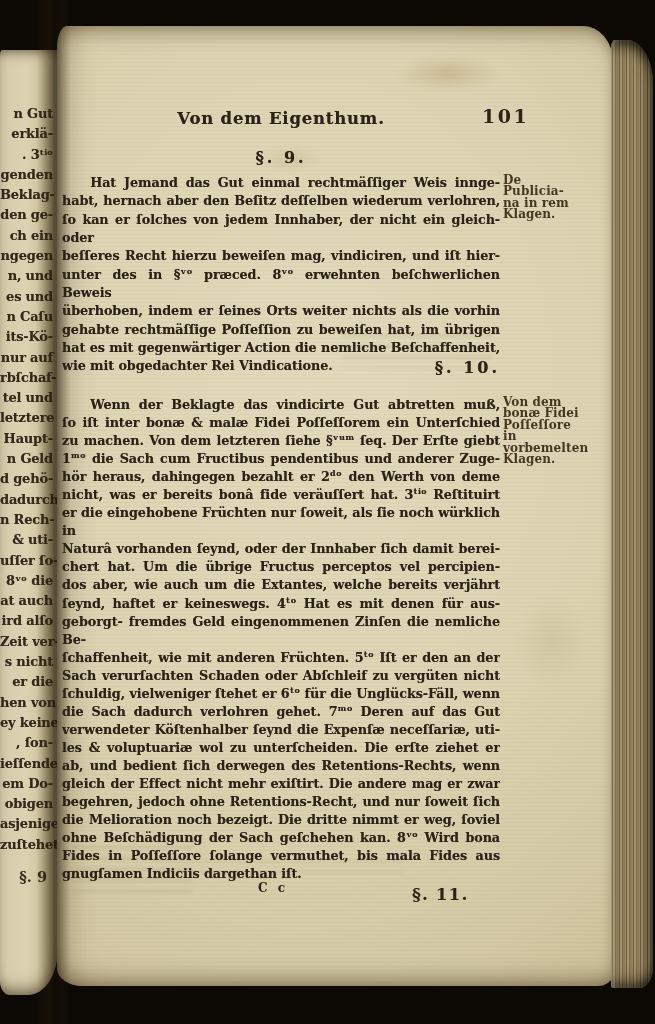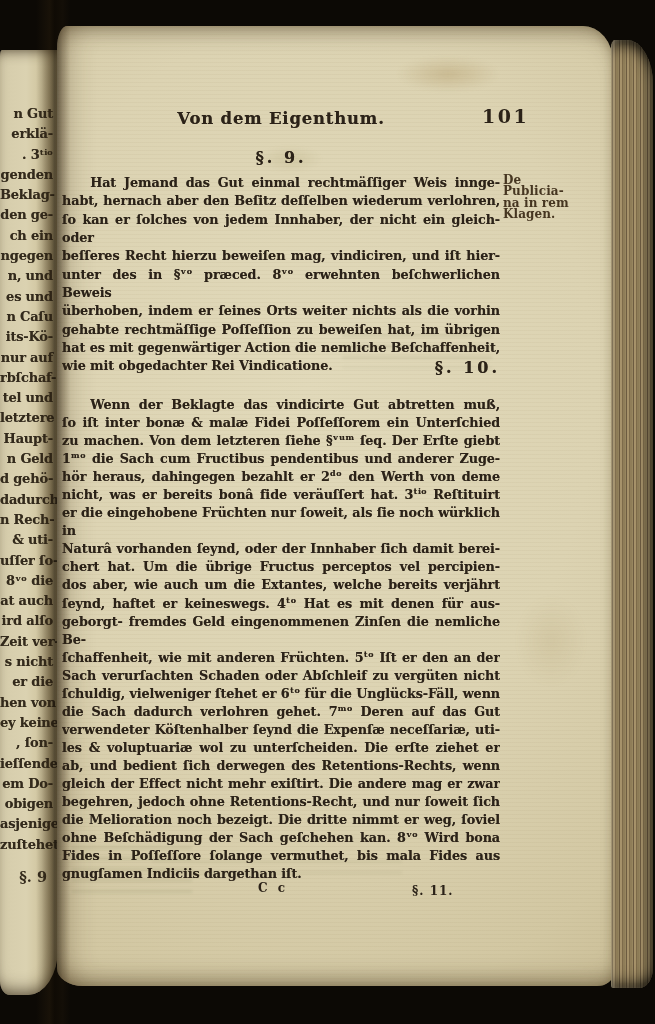--- a/index.html
+++ b/index.html
@@ -98,21 +98,21 @@
     font-size:13.6px; font-weight:bold; letter-spacing:-.1px;
     text-shadow:0 0 .45px rgba(43,34,24,.55);
   }
   .para9  { top:173px; line-height:18.35px; }
   .para10 { top:395px; line-height:18.05px; }
   .para .line { text-align:justify; text-align-last:justify; overflow:hidden; }
   .para .line:first-child { text-indent:30px; }
   .para .line:last-child  { text-align-last:left; }
 
   .sig        { position:absolute; top:881px; left:196px; font-size:12px;  font-weight:bold; letter-spacing:3px; }
-  .next-catch { position:absolute; top:884px; left:350px; font-size:12px; font-weight:bold; letter-spacing:1px; }
+  .next-catch { position:absolute; top:884px; left:350px; font-size:17px; font-weight:bold; letter-spacing:1px; }
 
   .mn {
     position:absolute; left:503px; width:76px; z-index:3;
     font-size:12px; line-height:11.4px; color:#463621; font-weight:600;
     letter-spacing:.1px;
   }
   .mn1 { top:175px; }
   .mn2 { top:397px; }
 </style>
 </head>
@@ -224,14 +224,21 @@
 
     <div class="sig">C c</div>
     <div class="next-catch">§. 11.</div>
   </div>
 
   <div class="mn mn1">
       <div class="mn-line">De Publicia-</div>
       <div class="mn-line">na in rem</div>
       <div class="mn-line">Klagen.</div>
     </div>
+  <div class="mn mn2">
+      <div class="mn-line">Von dem</div>
+      <div class="mn-line">bonæ Fidei</div>
+      <div class="mn-line">Poſſeſſore in</div>
+      <div class="mn-line">vorbemelten</div>
+      <div class="mn-line">Klagen.</div>
+    </div>
 
 </div>
 
 </body></html>

